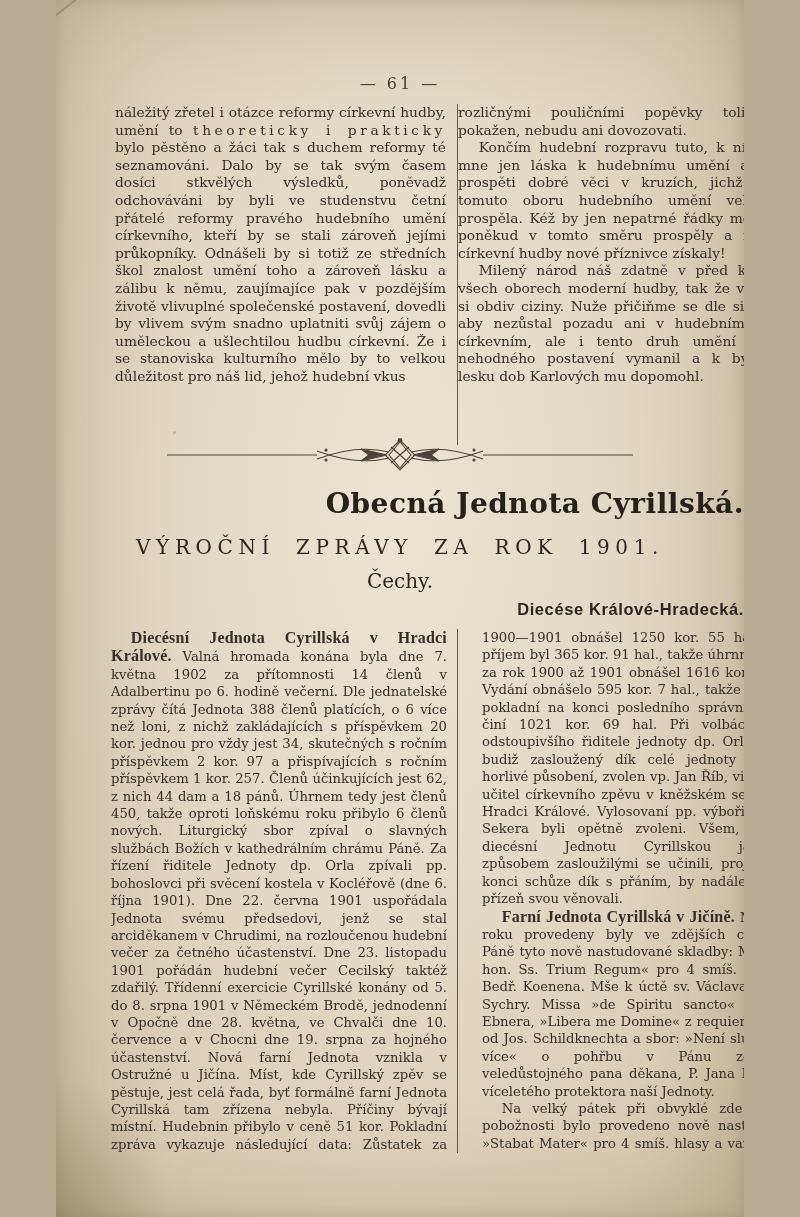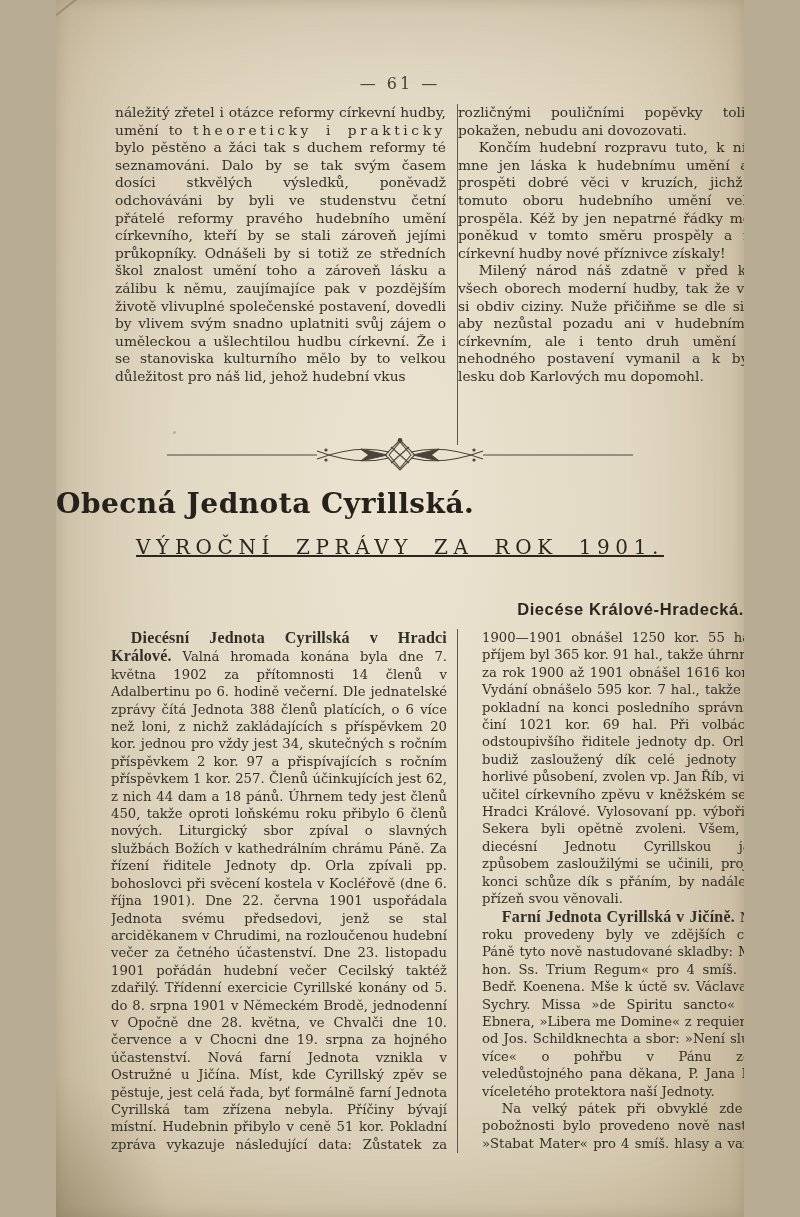--- a/index.html
+++ b/index.html
@@ -36,26 +36,26 @@
   .bottom-section .col-r{padding-left:24px;}
   p.para{margin:0;}
   p.indent{text-indent:1.5em;}
   .spaced{letter-spacing:.26em;}
   .lead{
     font-family:Liberation Serif, serif;
     font-weight:bold;font-size:16px;letter-spacing:.2px;
   }
   
   .title{
-    position:absolute;top:487px;left:0;width:100%;text-align:left;
+    position:absolute;top:487px;left:0;width:100%;text-align:right;
     font-size:28px;font-weight:bold;color:#25211b;letter-spacing:.5px;
   }
   .subtitle{
     position:absolute;top:535px;left:0;width:100%;text-align:center;
-    font-size:20px;color:#2b2720;letter-spacing:.28em;word-spacing:.45em;text-decoration:underline;
+    font-size:20px;color:#2b2720;letter-spacing:.28em;word-spacing:.45em;
   }
   .region{
     position:absolute;top:569px;left:0;width:100%;text-align:center;
     font-size:20px;color:#2b2720;
   }
   .diocese{
     position:absolute;top:600px;left:0;width:100%;text-align:right;
     font-family:"Liberation Sans","DejaVu Sans",sans-serif;
     font-size:16.5px;font-weight:bold;color:#2b2720;letter-spacing:.6px;
   }
@@ -114,20 +114,21 @@
         <path d="M318 15 Q278 30 246 22"></path>
         <path d="M248 19 L274 13 L266 19 L274 25 Z" fill="#4a443a"></path>
         <circle cx="309" cy="14" r="1.6" fill="#4a443a" stroke="none"></circle>
         <circle cx="309" cy="24" r="1.6" fill="#4a443a" stroke="none"></circle>
       </g>
     </svg>
   </div>
 
   <div class="title">Obecná Jednota Cyrillská.</div>
   <div class="subtitle">VÝROČNÍ ZPRÁVY ZA ROK 1901.</div>
+  <div class="region">Čechy.</div>
   <div class="diocese">Diecése Králové-Hradecká.</div>
 
   <div class="bottom-section twocol">
     <div class="col col-l">
       <p class="para indent"><span class="lead">Diecésní Jednota Cyrillská v Hradci Králové.</span><span> Valná hromada konána byla dne 7. května 1902 za přítomnosti 14 členů v Adalbertinu po 6. hodině večerní. Dle jednatelské zprávy čítá Jednota 388 členů platících, o 6 více než loni, z nichž zakládajících s příspěvkem 20 kor. jednou pro vždy jest 34, skutečných s ročním příspěvkem 2 kor. 97 a přispívajících s ročním příspěvkem 1 kor. 257. Členů účinkujících jest 62, z nich 44 dam a 18 pánů. Úhrnem tedy jest členů 450, takže oproti loňskému roku přibylo 6 členů nových. Liturgický sbor zpíval o slavných službách Božích v kathedrálním chrámu Páně. Za řízení řiditele Jednoty dp. Orla zpívali pp. bohoslovci při svěcení kostela v Kocléřově (dne 6. října 1901). Dne 22. června 1901 uspořádala Jednota svému předsedovi, jenž se stal arciděkanem v Chrudimi, na rozloučenou hudební večer za četného účastenství. Dne 23. listopadu 1901 pořádán hudební večer Cecilský taktéž zdařilý. Třídenní exercicie Cyrillské konány od 5. do 8. srpna 1901 v Německém Brodě, jednodenní v Opočně dne 28. května, ve Chvalči dne 10. července a v Chocni dne 19. srpna za hojného účastenství. Nová farní Jednota vznikla v Ostružné u Jičína. Míst, kde Cyrillský zpěv se pěstuje, jest celá řada, byť formálně farní Jednota Cyrillská tam zřízena nebyla. Příčiny bývají místní. Hudebnin přibylo v ceně 51 kor. Pokladní zpráva vykazuje následující data: Zůstatek za správní rok</span></p>
     </div>
     <div class="col col-r">
       <p class="para">1900—1901 obnášel 1250 kor. 55 hal., nový příjem byl 365 kor. 91 hal., takže úhrnný příjem za rok 1900 až 1901 obnášel 1616 kor. 76 hal. Vydání obnášelo 595 kor. 7 hal., takže hotovost pokladní na konci posledního správního roku činí 1021 kor. 69 hal. Při volbách místo odstoupivšího řiditele jednoty dp. Orla, jemuž budiž zasloužený dík celé jednoty za jeho horlivé působení, zvolen vp. Jan Říb, vikarista a učitel církevního zpěvu v kněžském semináři v Hradci Králové. Vylosovaní pp. výboři Polák a Sekera byli opětně zvoleni. Všem, kdož o diecésní Jednotu Cyrillskou jakýmkoli způsobem zasloužilými se učinili, projeven na konci schůze dík s přáním, by nadále jednotě přízeň svou věnovali.</p>
       <p class="para indent"><span class="lead">Farní Jednota Cyrillská v Jičíně.</span><span> Minulého roku provedeny byly ve zdějších chrámech Páně tyto nově nastudované skladby: Missa »in hon. Ss. Trium Regum« pro 4 smíš. hlasy od Bedř. Koenena. Mše k úctě sv. Václava od J. C. Sychry. Missa »de Spiritu sancto« od Lud. Ebnera, »Libera me Domine« z requiem op. 25. od Jos. Schildknechta a sbor: »Není sluhy Paně více« o pohřbu v Pánu zesnulého veledůstojného pana děkana, P. Jana Menčíka, víceletého protektora naší Jednoty.</span></p>
       <p class="para indent">Na velký pátek při obvyklé zde večerní pobožnosti bylo provedeno nově nastudované »Stabat Mater« pro 4 smíš. hlasy a varhany od Ber-</p>

